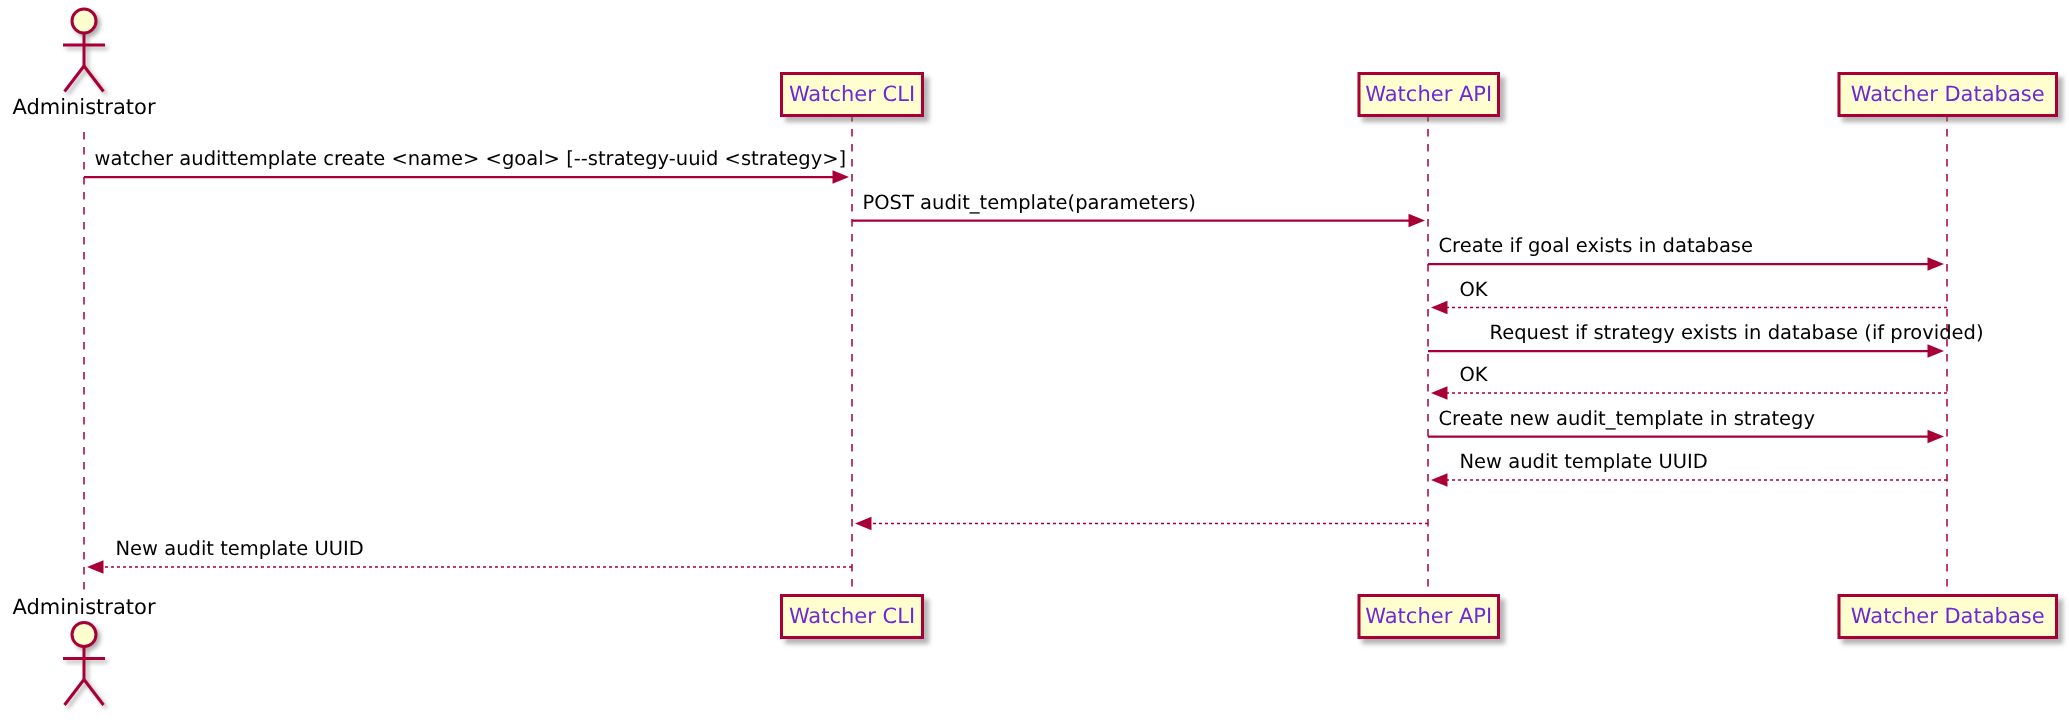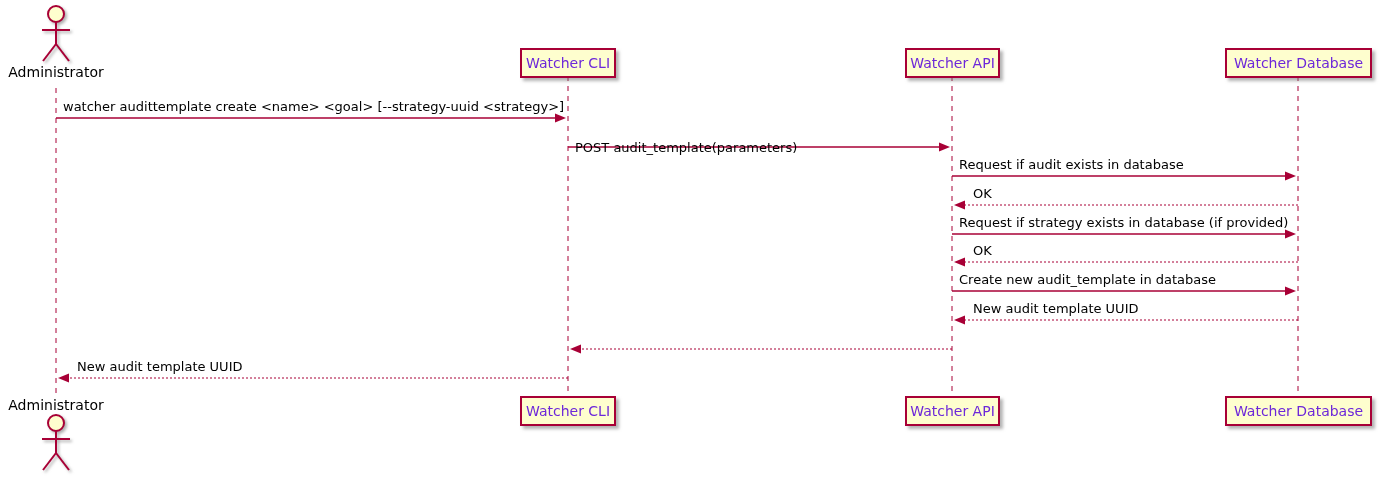--- a/index.html
+++ b/index.html
@@ -100,21 +100,21 @@
     </svg>
     <div class="actor-label" style="left: 56px; top: 64px;">Administrator</div>
     <div class="actor-label" style="left: 56px; top: 397px;">Administrator</div>
     <div class="pbox" style="top: 48px; left: 520px; width: 92px; background: rgb(254, 254, 206); border-color: rgb(168, 0, 54);">Watcher CLI</div>
     <div class="pbox" style="top: 396px; left: 520px; width: 92px; background: rgb(254, 254, 206); border-color: rgb(168, 0, 54);">Watcher CLI</div>
     <div class="pbox" style="top: 48px; left: 905px; width: 91px; background: rgb(254, 254, 206); border-color: rgb(168, 0, 54);">Watcher API</div>
     <div class="pbox" style="top: 396px; left: 905px; width: 91px; background: rgb(254, 254, 206); border-color: rgb(168, 0, 54);">Watcher API</div>
     <div class="pbox" style="top: 48px; left: 1225px; width: 143px; background: rgb(254, 254, 206); border-color: rgb(168, 0, 54);">Watcher Database</div>
     <div class="pbox" style="top: 396px; left: 1225px; width: 143px; background: rgb(254, 254, 206); border-color: rgb(168, 0, 54);">Watcher Database</div>
     <div class="msg-label" style="left: 63px; top: 99px; text-align: right;">watcher audittemplate create &lt;name&gt; &lt;goal&gt; [--strategy-uuid &lt;strategy&gt;]</div>
-    <div class="msg-label" style="left: 575px; top: 128px; margin-top: 12px;">POST audit_template(parameters)</div>
-    <div class="msg-label" style="left: 959px; top: 157px;">Request if audit exists in database</div>
+    <div class="msg-label" style="left: 575px; top: 128px;">POST audit_template(parameters)</div>
+    <div class="msg-label" style="left: 959px; top: 157px;">Create if goal exists in database</div>
     <div class="msg-label" style="left: 973px; top: 186px;">OK</div>
-    <div class="msg-label" style="left: 959px; top: 215px;">Request if strategy exists in database (if provided)</div>
+    <div class="msg-label" style="left: 993px; top: 215px;">Request if strategy exists in database (if provided)</div>
     <div class="msg-label" style="left: 973px; top: 243px;">OK</div>
-    <div class="msg-label" style="left: 959px; top: 272px;">Create new audit_template in database</div>
+    <div class="msg-label" style="left: 959px; top: 272px;">Create new audit_template in strategy</div>
     <div class="msg-label" style="left: 973px; top: 301px;">New audit template UUID</div>
     <div class="msg-label" style="left: 77px; top: 359px;">New audit template UUID</div>
   </div>
 
 </body></html>

